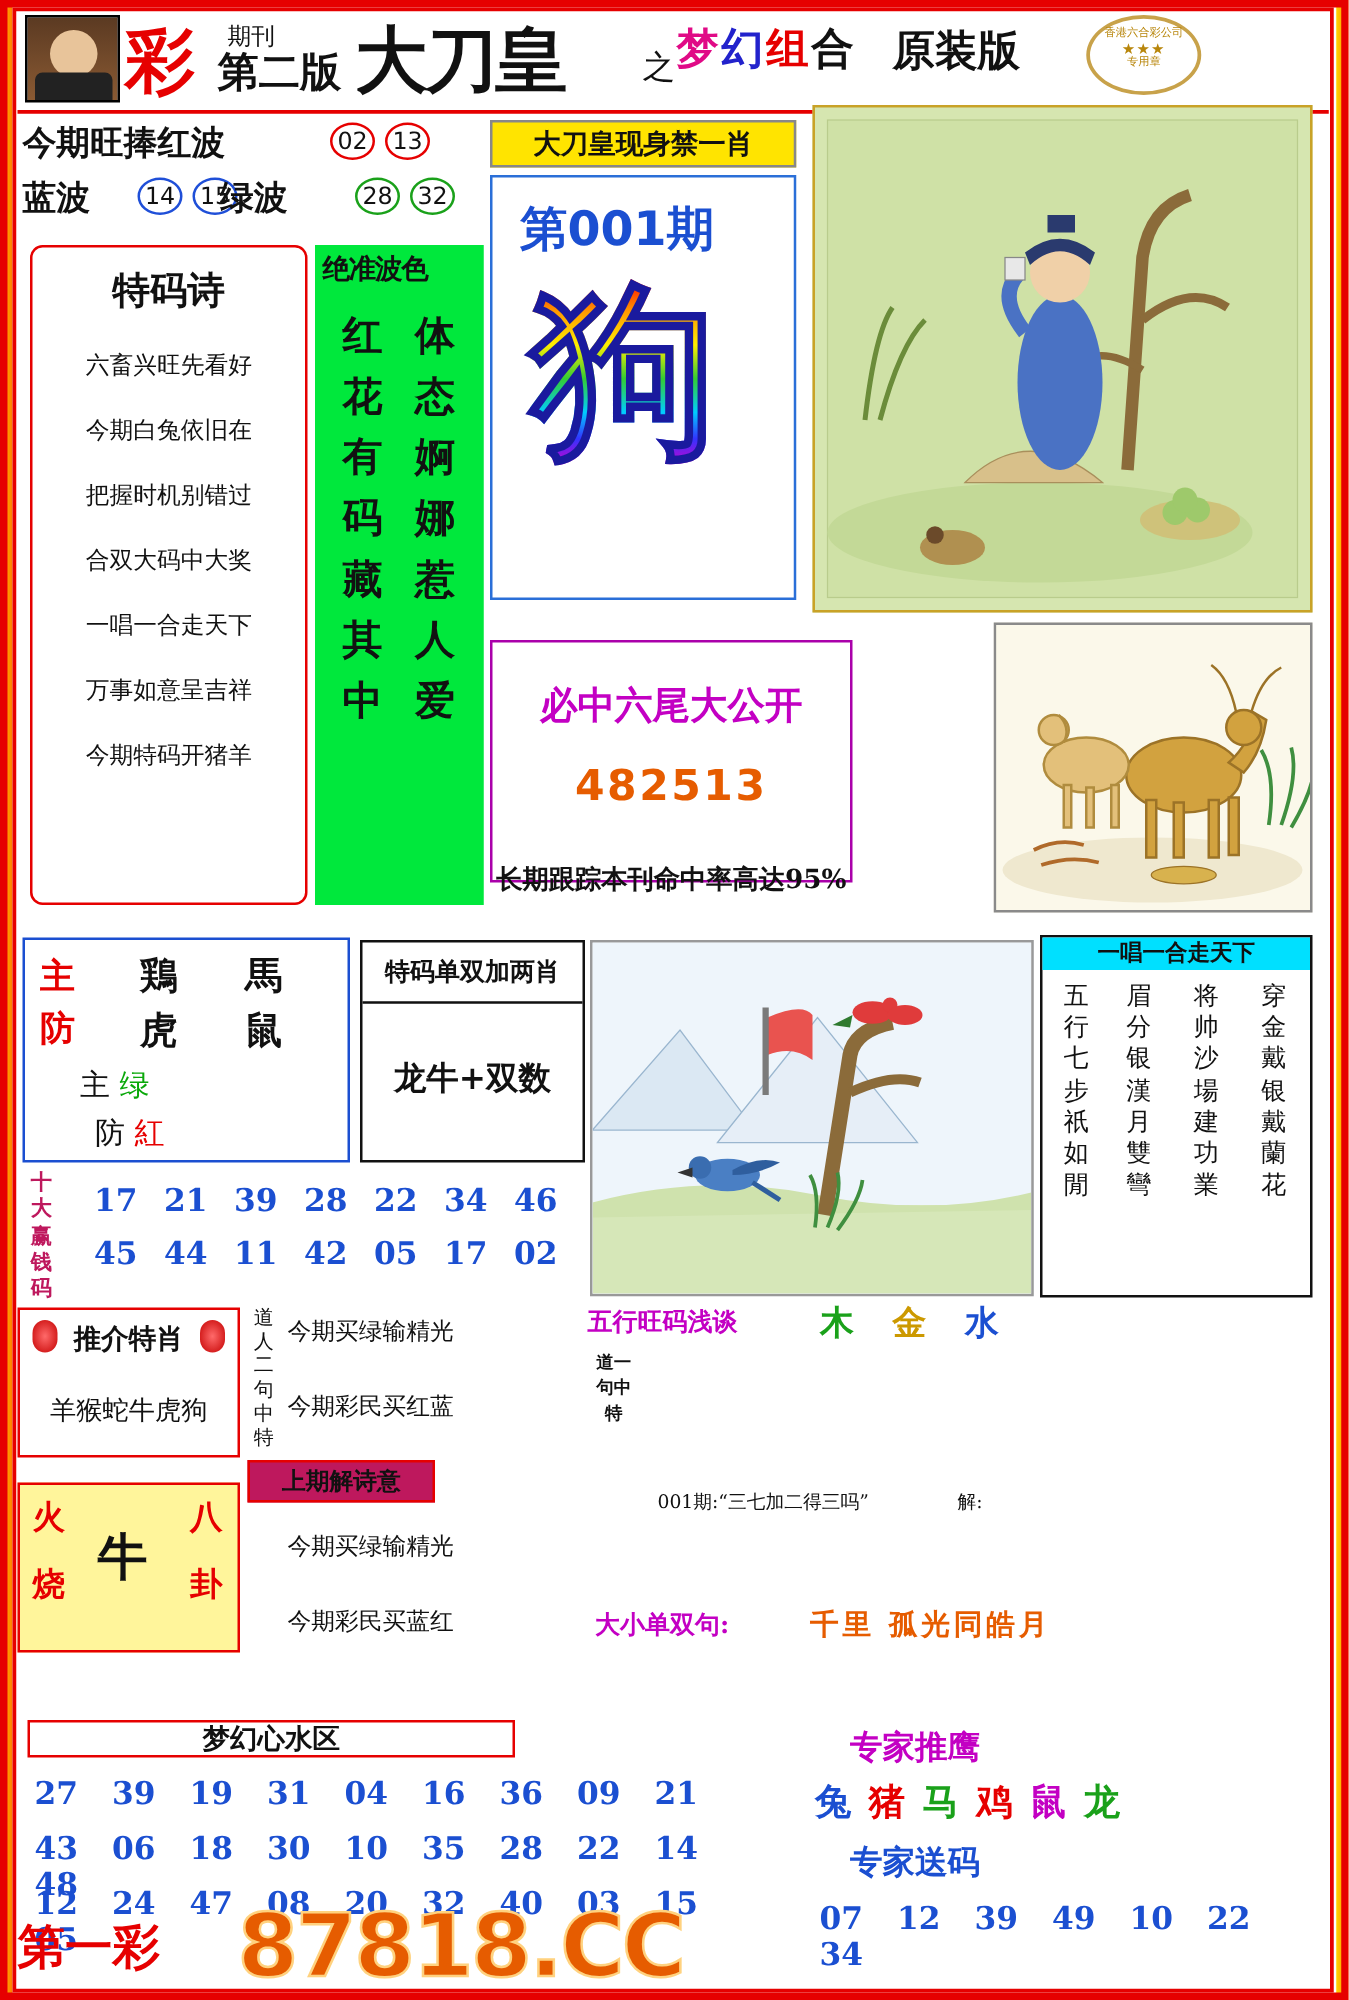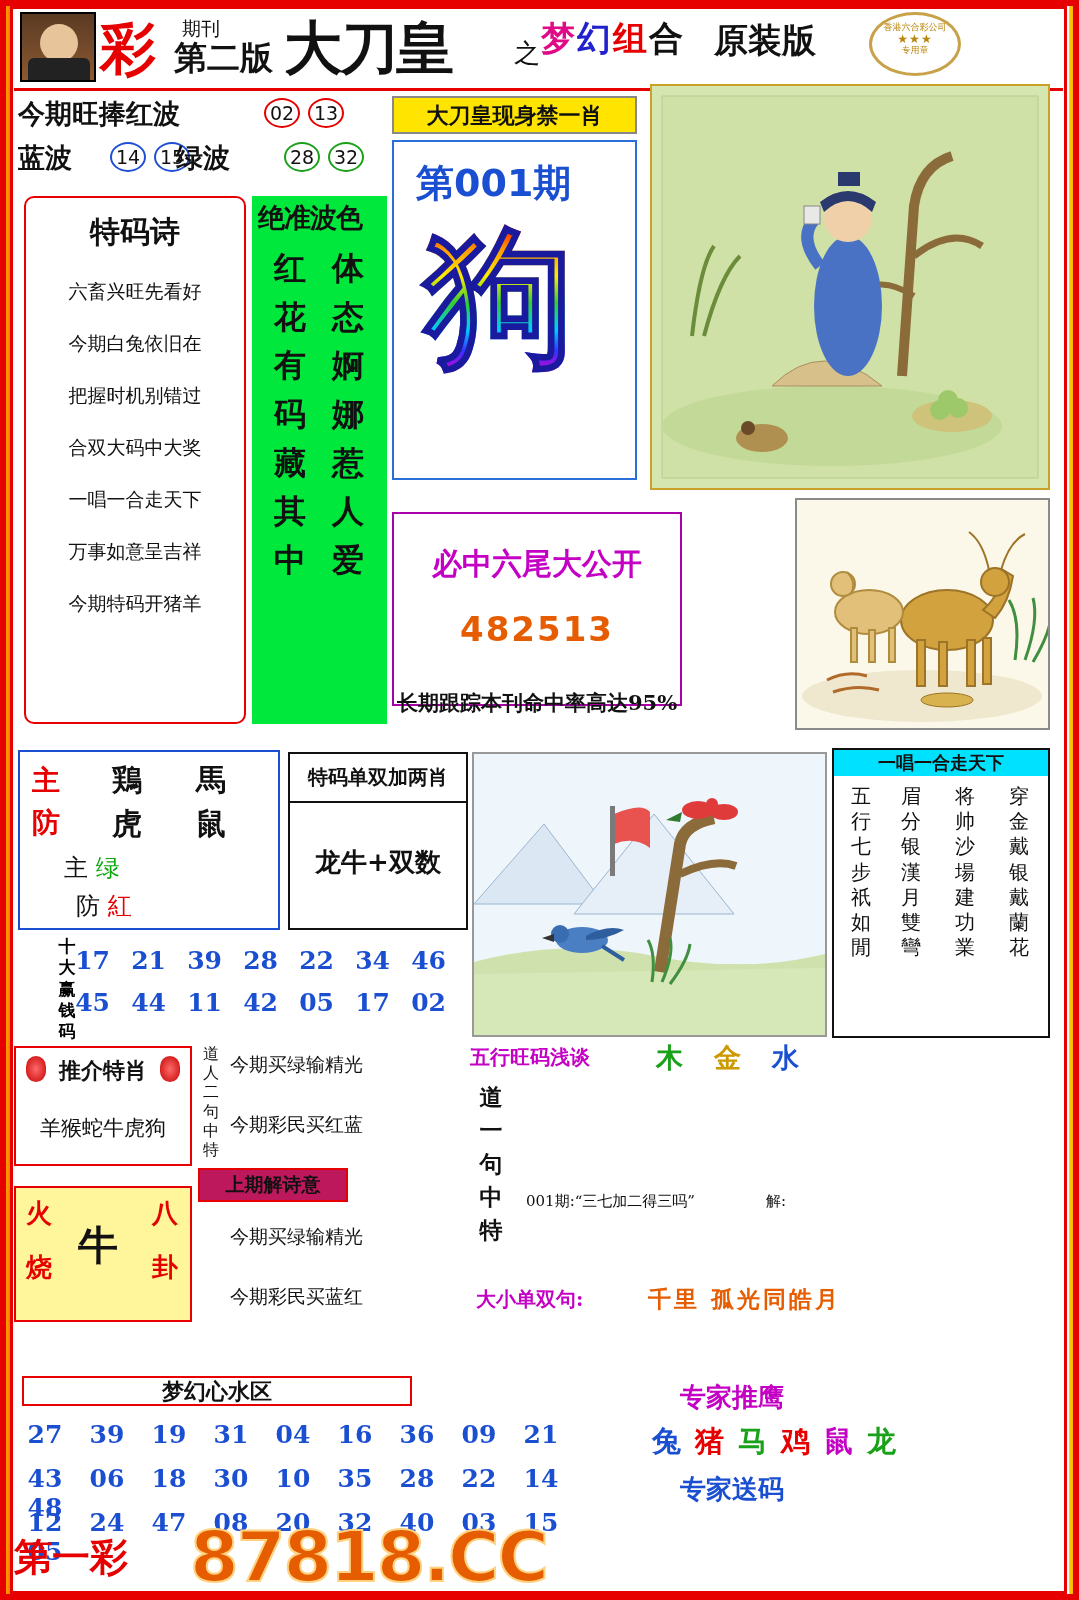--- a/index.html
+++ b/index.html
@@ -37,21 +37,21 @@
   .ball.blue{border-color:#1f4fd8;color:#111;}
   .ball.green{border-color:#1aa11a;color:#111;}
 
   
   .poem{position:absolute;left:24px;top:196px;width:222px;height:528px;background:#fff;border:2px solid #e60000;border-radius:10px;box-sizing:border-box;}
   .poem .t{margin-top:14px;text-align:center;font-size:30px;font-weight:bold;font-family:"DejaVu Serif",serif;color:#111;}
   .poem .ln{text-align:center;font-size:19px;color:#111;margin-top:26px;font-family:"DejaVu Serif",serif;}
 
   
   .greenblk{position:absolute;left:252px;top:196px;width:135px;height:528px;background:#00e83c;}
-  .greenblk .title{position:absolute;left:6px;top:4px;font-size:27px;font-weight:bold;color:#111;font-family:"DejaVu Serif",serif;letter-spacing:-1px;}
+  .greenblk .title{position:absolute;left:6px;top:4px;font-size:22px;font-weight:bold;color:#111;font-family:"DejaVu Serif",serif;letter-spacing:-1px;}
   .gcol{position:absolute;top:48px;font-size:32px;font-weight:bold;line-height:1.52;font-family:"DejaVu Serif",serif;color:#111;text-align:center;width:48px;}
   .gcol.c1{left:14px;}
   .gcol.c2{left:72px;}
 
   
   .ybanner{position:absolute;left:392px;top:96px;width:245px;height:38px;background:#ffe400;border:2px solid #888;box-sizing:border-box;}
   .ybanner span{display:block;text-align:center;font-size:22px;font-weight:bold;line-height:34px;color:#111;font-family:"DejaVu Serif",serif;}
 
   
   .zodiacpanel{position:absolute;left:392px;top:140px;width:245px;height:340px;background:#fff;border:2px solid #2a6fd8;box-sizing:border-box;}
@@ -89,21 +89,21 @@
   .spbox .sh{text-align:center;font-size:20px;font-weight:bold;margin-top:10px;color:#111;border-bottom:2px solid #111;padding-bottom:10px;font-family:"DejaVu Serif",serif;}
   .spbox .sv{text-align:center;font-size:26px;font-weight:bold;margin-top:42px;color:#111;font-family:"DejaVu Serif",serif;}
 
   
   .hkpoem{position:absolute;left:832px;top:748px;width:218px;height:290px;background:#fff;border:2px solid #111;box-sizing:border-box;}
   .hkpoem .hh{height:26px;background:#00e0ff;text-align:center;font-size:18px;font-weight:bold;line-height:26px;color:#111;font-family:"DejaVu Serif",serif;}
   .hkcol{position:absolute;top:34px;width:30px;font-size:20px;line-height:1.26;text-align:center;font-family:"DejaVu Serif",serif;color:#111;}
 
   
   .lucky{position:absolute;left:18px;top:936px;width:430px;height:96px;}
-  .lucky .vtxt{position:absolute;left:0;top:0;width:30px;font-size:17px;font-weight:bold;line-height:1.25;color:#000000;font-family:"DejaVu Serif",serif;text-align:center;margin-left:34px;}
+  .lucky .vtxt{position:absolute;left:0;top:0;width:30px;font-size:17px;font-weight:bold;line-height:1.25;color:#be185d;font-family:"DejaVu Serif",serif;text-align:center;}
   .lucky .nrow{position:absolute;left:36px;font-size:25px;color:#1b4fd1;font-family:"DejaVu Serif",serif;font-weight:bold;}
   .lucky .nrow span{display:inline-block;width:56px;text-align:right;}
 
   
   .recbox{position:absolute;left:14px;top:1046px;width:178px;height:120px;background:#fff;border:2px solid #e60000;box-sizing:border-box;}
   .recbox .rh{text-align:center;font-size:22px;font-weight:bold;margin-top:8px;color:#111;font-family:"DejaVu Serif",serif;}
   .recbox .rv{text-align:center;font-size:21px;margin-top:28px;color:#111;font-family:"DejaVu Serif",serif;}
   .lantern{position:absolute;width:20px;height:26px;background:radial-gradient(#ff6a6a,#c40000);border-radius:50%/40%;}
 
   
@@ -117,21 +117,21 @@
   
   .midlist{position:absolute;left:196px;top:1040px;width:252px;height:290px;}
   .midlist .vtab{position:absolute;left:2px;top:4px;width:26px;font-size:16px;line-height:1.2;text-align:center;color:#111;font-family:"DejaVu Serif",serif;}
   .midlist .mi{position:absolute;left:34px;font-size:19px;color:#111;font-family:"DejaVu Serif",serif;}
   .midlist .mh{position:absolute;left:2px;width:150px;border:2px solid #e60000;box-sizing:border-box;text-align:center;font-size:19px;font-weight:bold;padding:2px 0;color:#111;font-family:"DejaVu Serif",serif;background:#be185d;}
 
   
   .wux{position:absolute;left:466px;top:1040px;width:585px;height:300px;}
   .wux .wtitle{position:absolute;left:4px;top:4px;font-size:20px;font-weight:bold;color:#c300c3;font-family:"DejaVu Serif",serif;}
   .wux .el{position:absolute;top:0px;font-size:27px;font-weight:bold;font-family:"DejaVu Serif",serif;}
-  .wux .vcol{position:absolute;left:10px;top:40px;width:30px;font-size:23px;font-weight:bold;line-height:1.45;text-align:center;color:#111;font-family:"DejaVu Serif",serif;}
+  .wux .vcol{position:absolute;left:10px;top:40px;width:30px;font-size:14px;font-weight:bold;line-height:1.45;text-align:center;color:#111;font-family:"DejaVu Serif",serif;}
   .wux .riddle{position:absolute;left:60px;top:152px;font-size:15px;color:#111;font-family:"DejaVu Serif",serif;}
   .wux .jie{position:absolute;left:300px;top:152px;font-size:15px;color:#111;font-family:"DejaVu Serif",serif;}
   .wux .dxd{position:absolute;left:10px;top:246px;font-size:20px;font-weight:bold;color:#c300c3;font-family:"DejaVu Serif",serif;}
   .wux .dxv{position:absolute;left:182px;top:244px;font-size:23px;font-weight:bold;color:#e65c00;font-family:"DejaVu Serif",serif;letter-spacing:3px;}
 
   
   .dream{position:absolute;left:14px;top:1376px;width:570px;height:190px;}
   .dream .dh{position:absolute;left:8px;top:0;width:390px;height:30px;border:2px solid #e60000;box-sizing:border-box;background:#fff;text-align:center;font-size:22px;font-weight:bold;line-height:26px;color:#111;font-family:"DejaVu Serif",serif;}
   .dream .arrow{position:absolute;left:14px;top:4px;font-size:20px;color:#111;}
   .dream .drow{position:absolute;left:0;font-size:25px;color:#1b4fd1;font-weight:bold;font-family:"DejaVu Serif",serif;}
@@ -431,19 +431,22 @@
       <span>12</span><span>24</span><span>47</span><span>08</span><span>20</span><span>32</span><span>40</span><span>03</span><span>15</span><span>05</span>
     </div>
   </div>
 
   <div class="expert">
     <div class="eh">专家推鹰</div>
     <div class="eanimals">
       <span style="color:#1b4fd1;">兔</span><span style="color:#e60000;">猪</span><span style="color:#1aa11a;">马</span><span style="color:#e60000;">鸡</span><span style="color:#c300c3;">鼠</span><span style="color:#1aa11a;">龙</span>
     </div>
     <div class="eh2">专家送码</div>
+    <div class="enums">
+      <span>07</span><span>12</span><span>39</span><span>49</span><span>10</span><span>22</span><span>34</span>
+    </div>
   </div>
 
   <div class="footer">
     <div class="fl">第一彩</div>
     <div class="fnum">87818.CC</div>
   </div>
 </div>
 
 </body></html>

